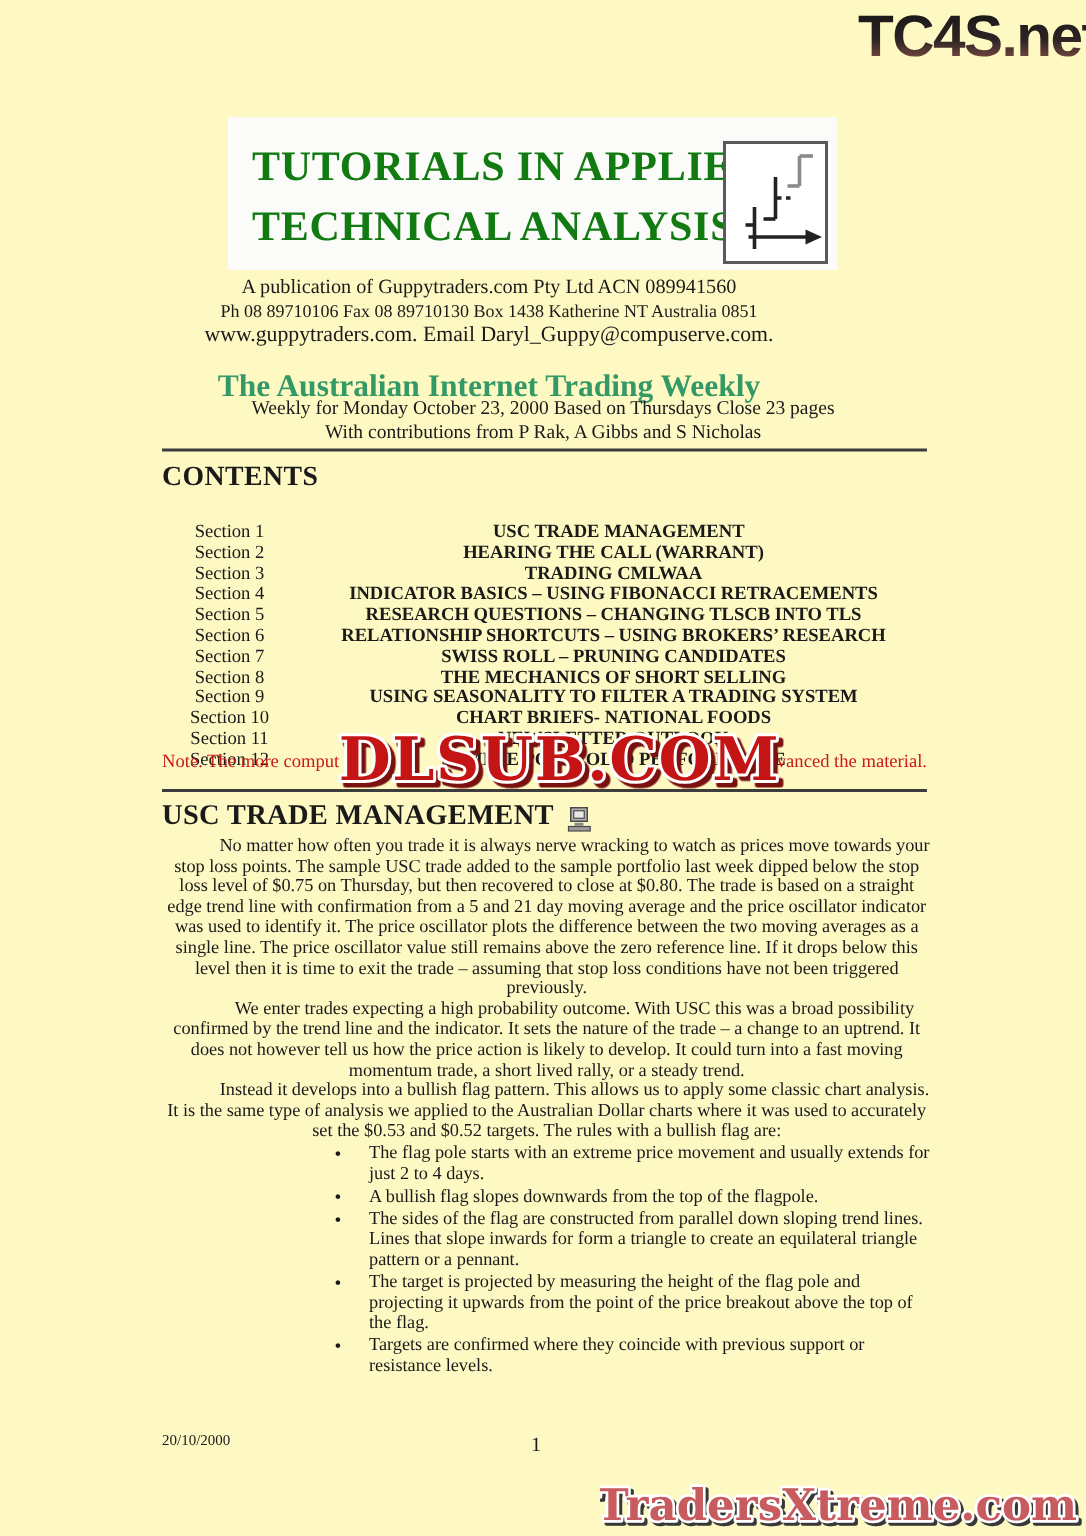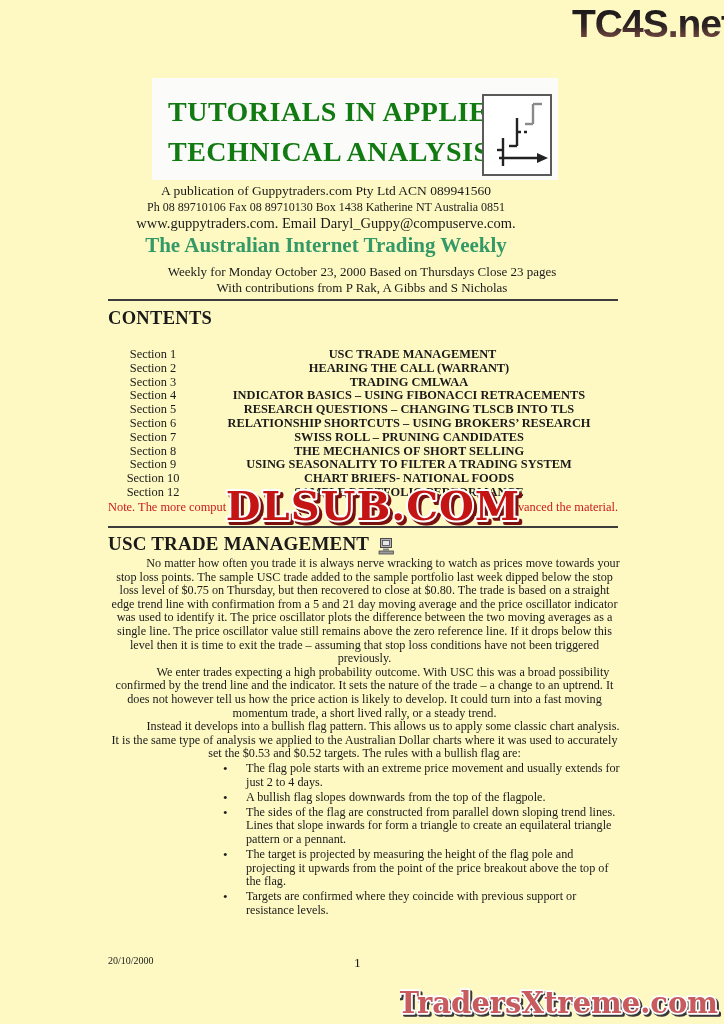--- a/index.html
+++ b/index.html
@@ -21,21 +21,21 @@
   
   .logo-box{
     position:absolute;left:482px;top:94px;width:70px;height:82px;
     background:#fff;border:2px solid #5a5a5a;box-sizing:border-box;
   }
   
   .pub-block{position:absolute;left:0;top:183px;width:652px;text-align:center;}
   .pub-line1{font-size:13.5px;line-height:16px;}
   .pub-line2{font-size:12px;line-height:16px;}
   .pub-line3{font-size:14.5px;line-height:17px;}
-  .tagline{font-size:21px;line-height:23px;font-weight:bold;color:#339966;margin-top:2px;}
+  .tagline{font-size:21px;line-height:23px;font-weight:bold;color:#339966;margin-top:14px;}
   .issue-block{position:absolute;left:0;top:264px;width:724px;text-align:center;font-size:13px;line-height:15.5px;}
   
   .rule{position:absolute;left:108px;width:510px;height:0;border-top:2px solid #3d3d3d;}
   .rule1{top:299px;}
   .rule2{top:526px;}
   
   .contents{position:absolute;left:108px;top:306px;width:512px;}
   .contents-heading{font-size:18.5px;font-weight:bold;letter-spacing:.3px;line-height:24px;}
   .contents-rows{margin-top:18px;text-align:center;}
   .contents-row{display:grid;grid-template-columns:90px auto;line-height:13.8px;font-size:12.4px;}
@@ -157,20 +157,24 @@
       </div>
       <div class="contents-row">
         <span>Section 9</span>
         <span class="c-title">USING SEASONALITY TO FILTER A TRADING SYSTEM</span>
       </div>
       <div class="contents-row">
         <span>Section 10</span>
         <span class="c-title">CHART BRIEFS- NATIONAL FOODS</span>
       </div>
       <div class="contents-row">
+        <span>Section 11</span>
+        <span class="c-title">NEWSLETTER OUTLOOK</span>
+      </div>
+      <div class="contents-row">
         <span>Section 12</span>
         <span class="c-title">SAMPLE PORTFOLIO PERFORMANCE</span>
       </div>
     </div>
   </div>
 
   <div class="note-row">
     <span>Note. The more comput</span>
     <span>dvanced the material.</span>
   </div>

